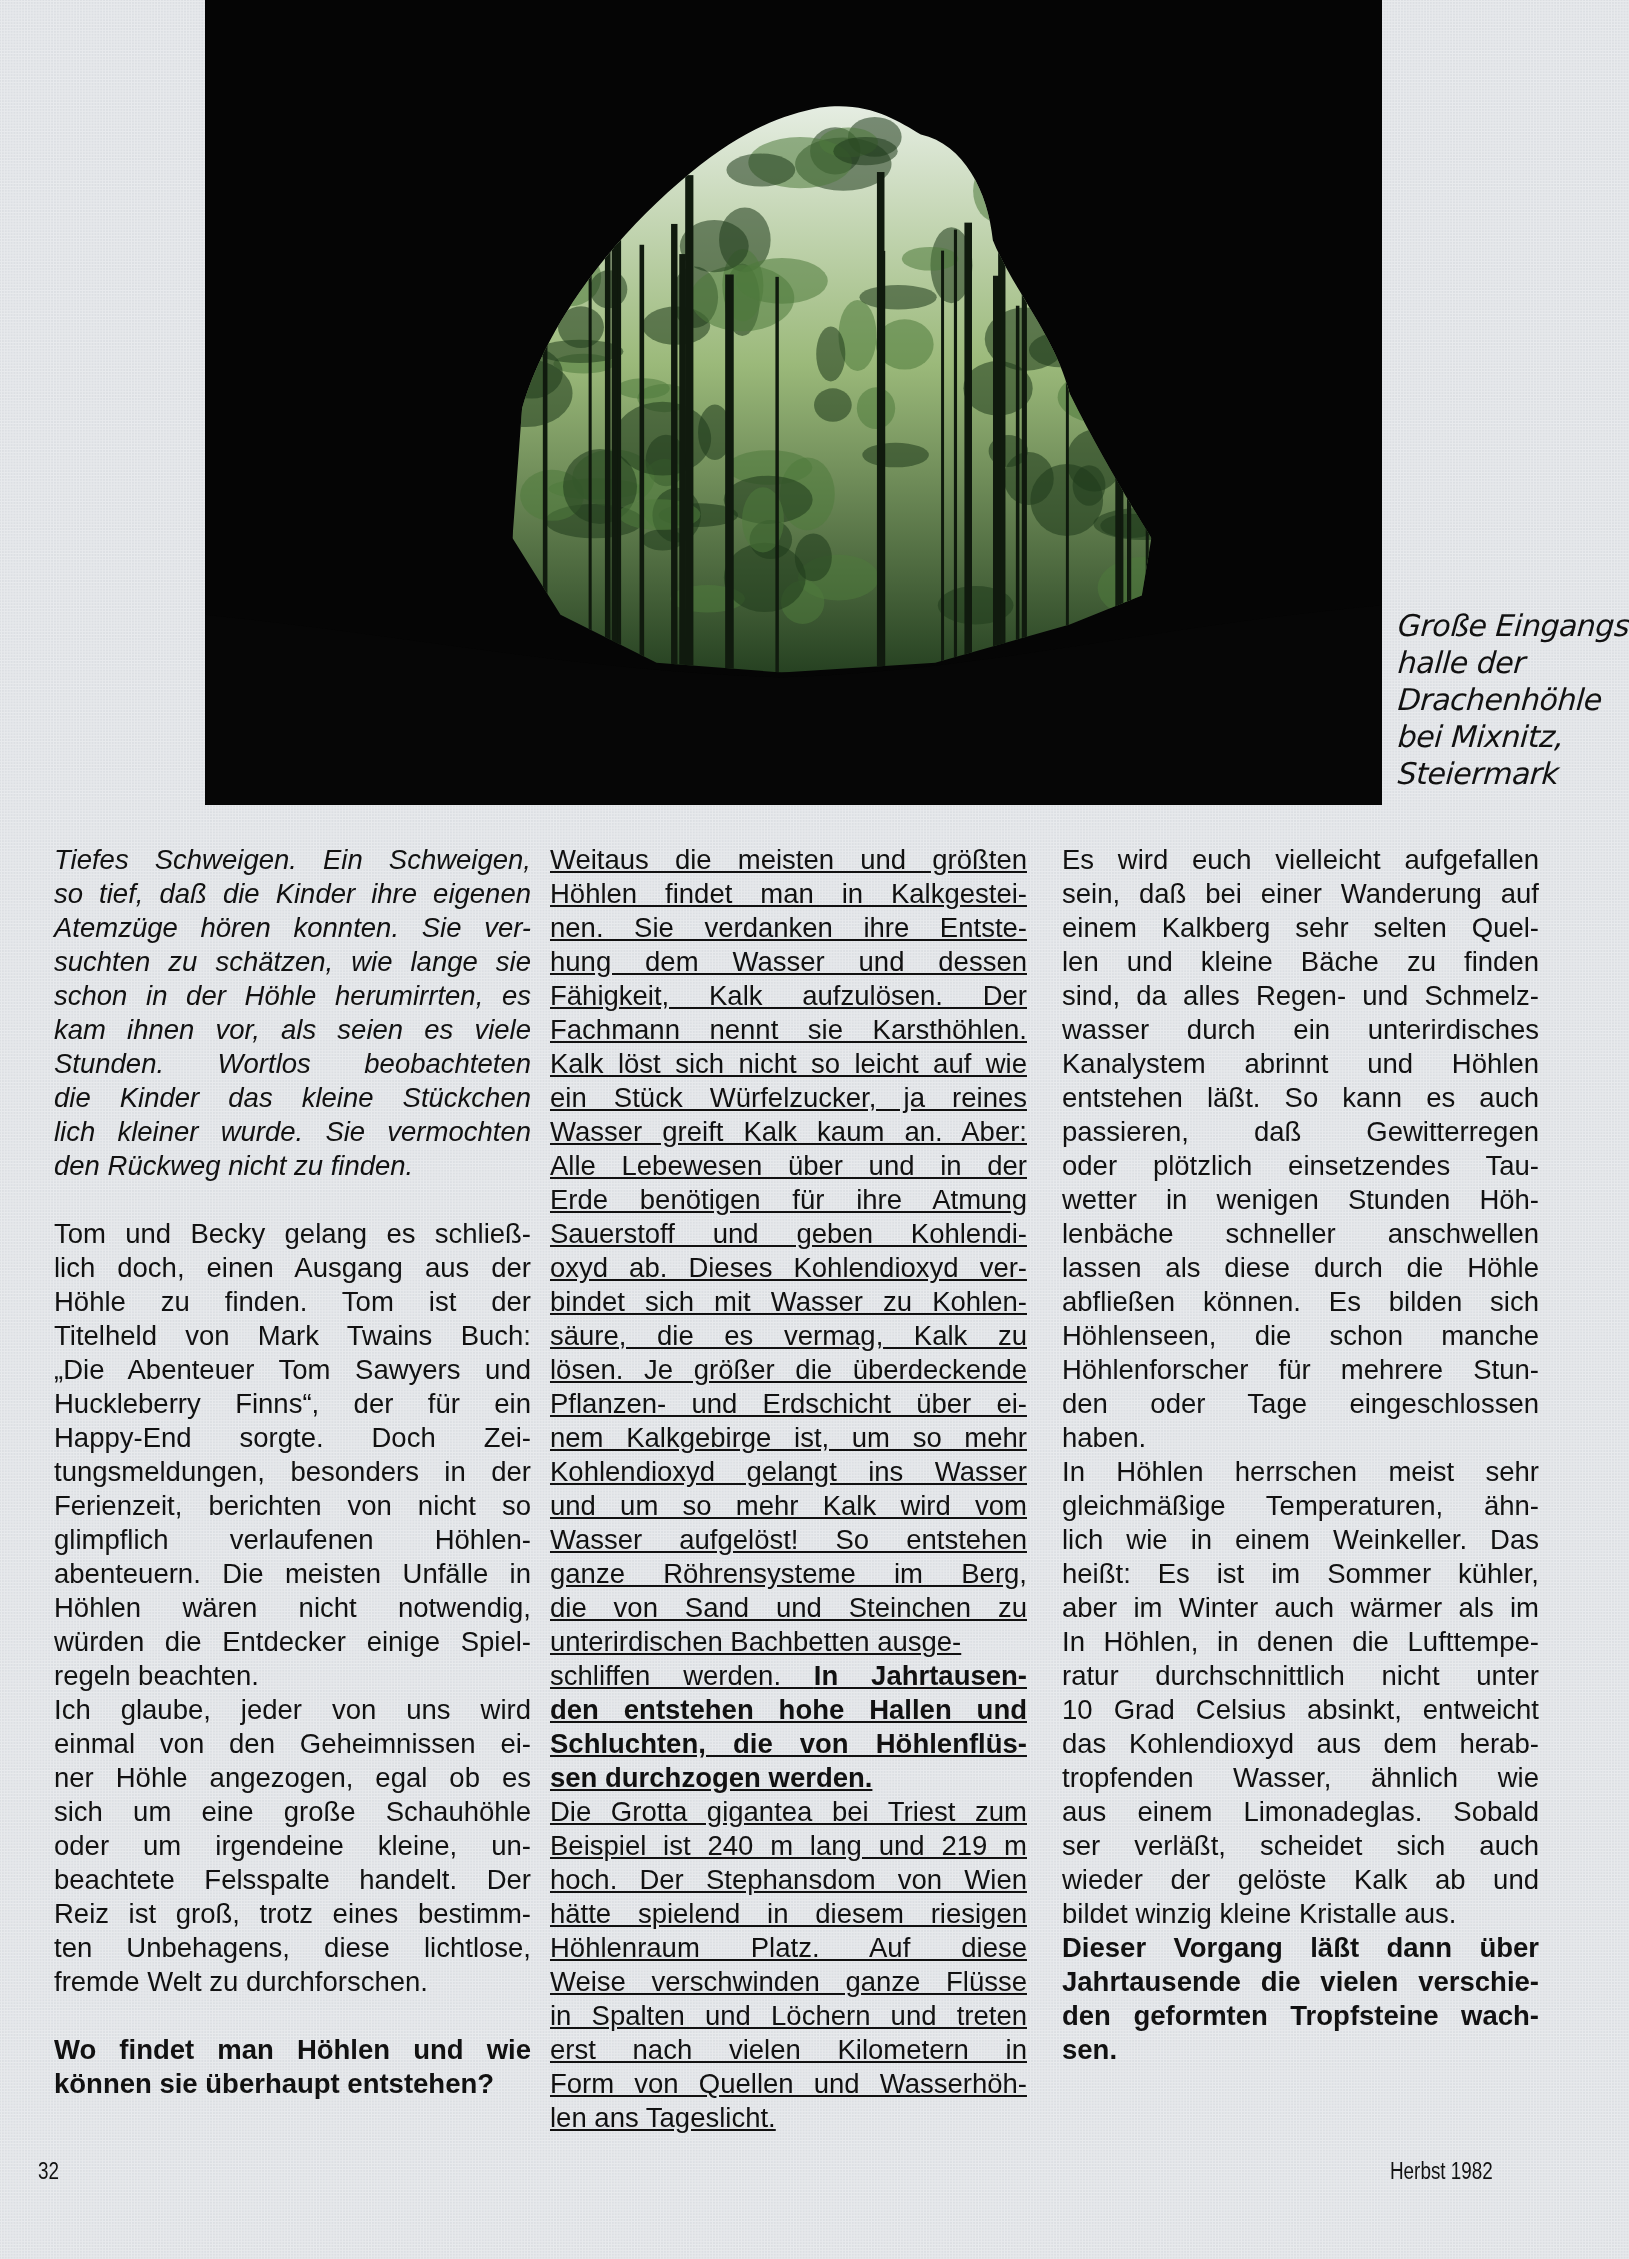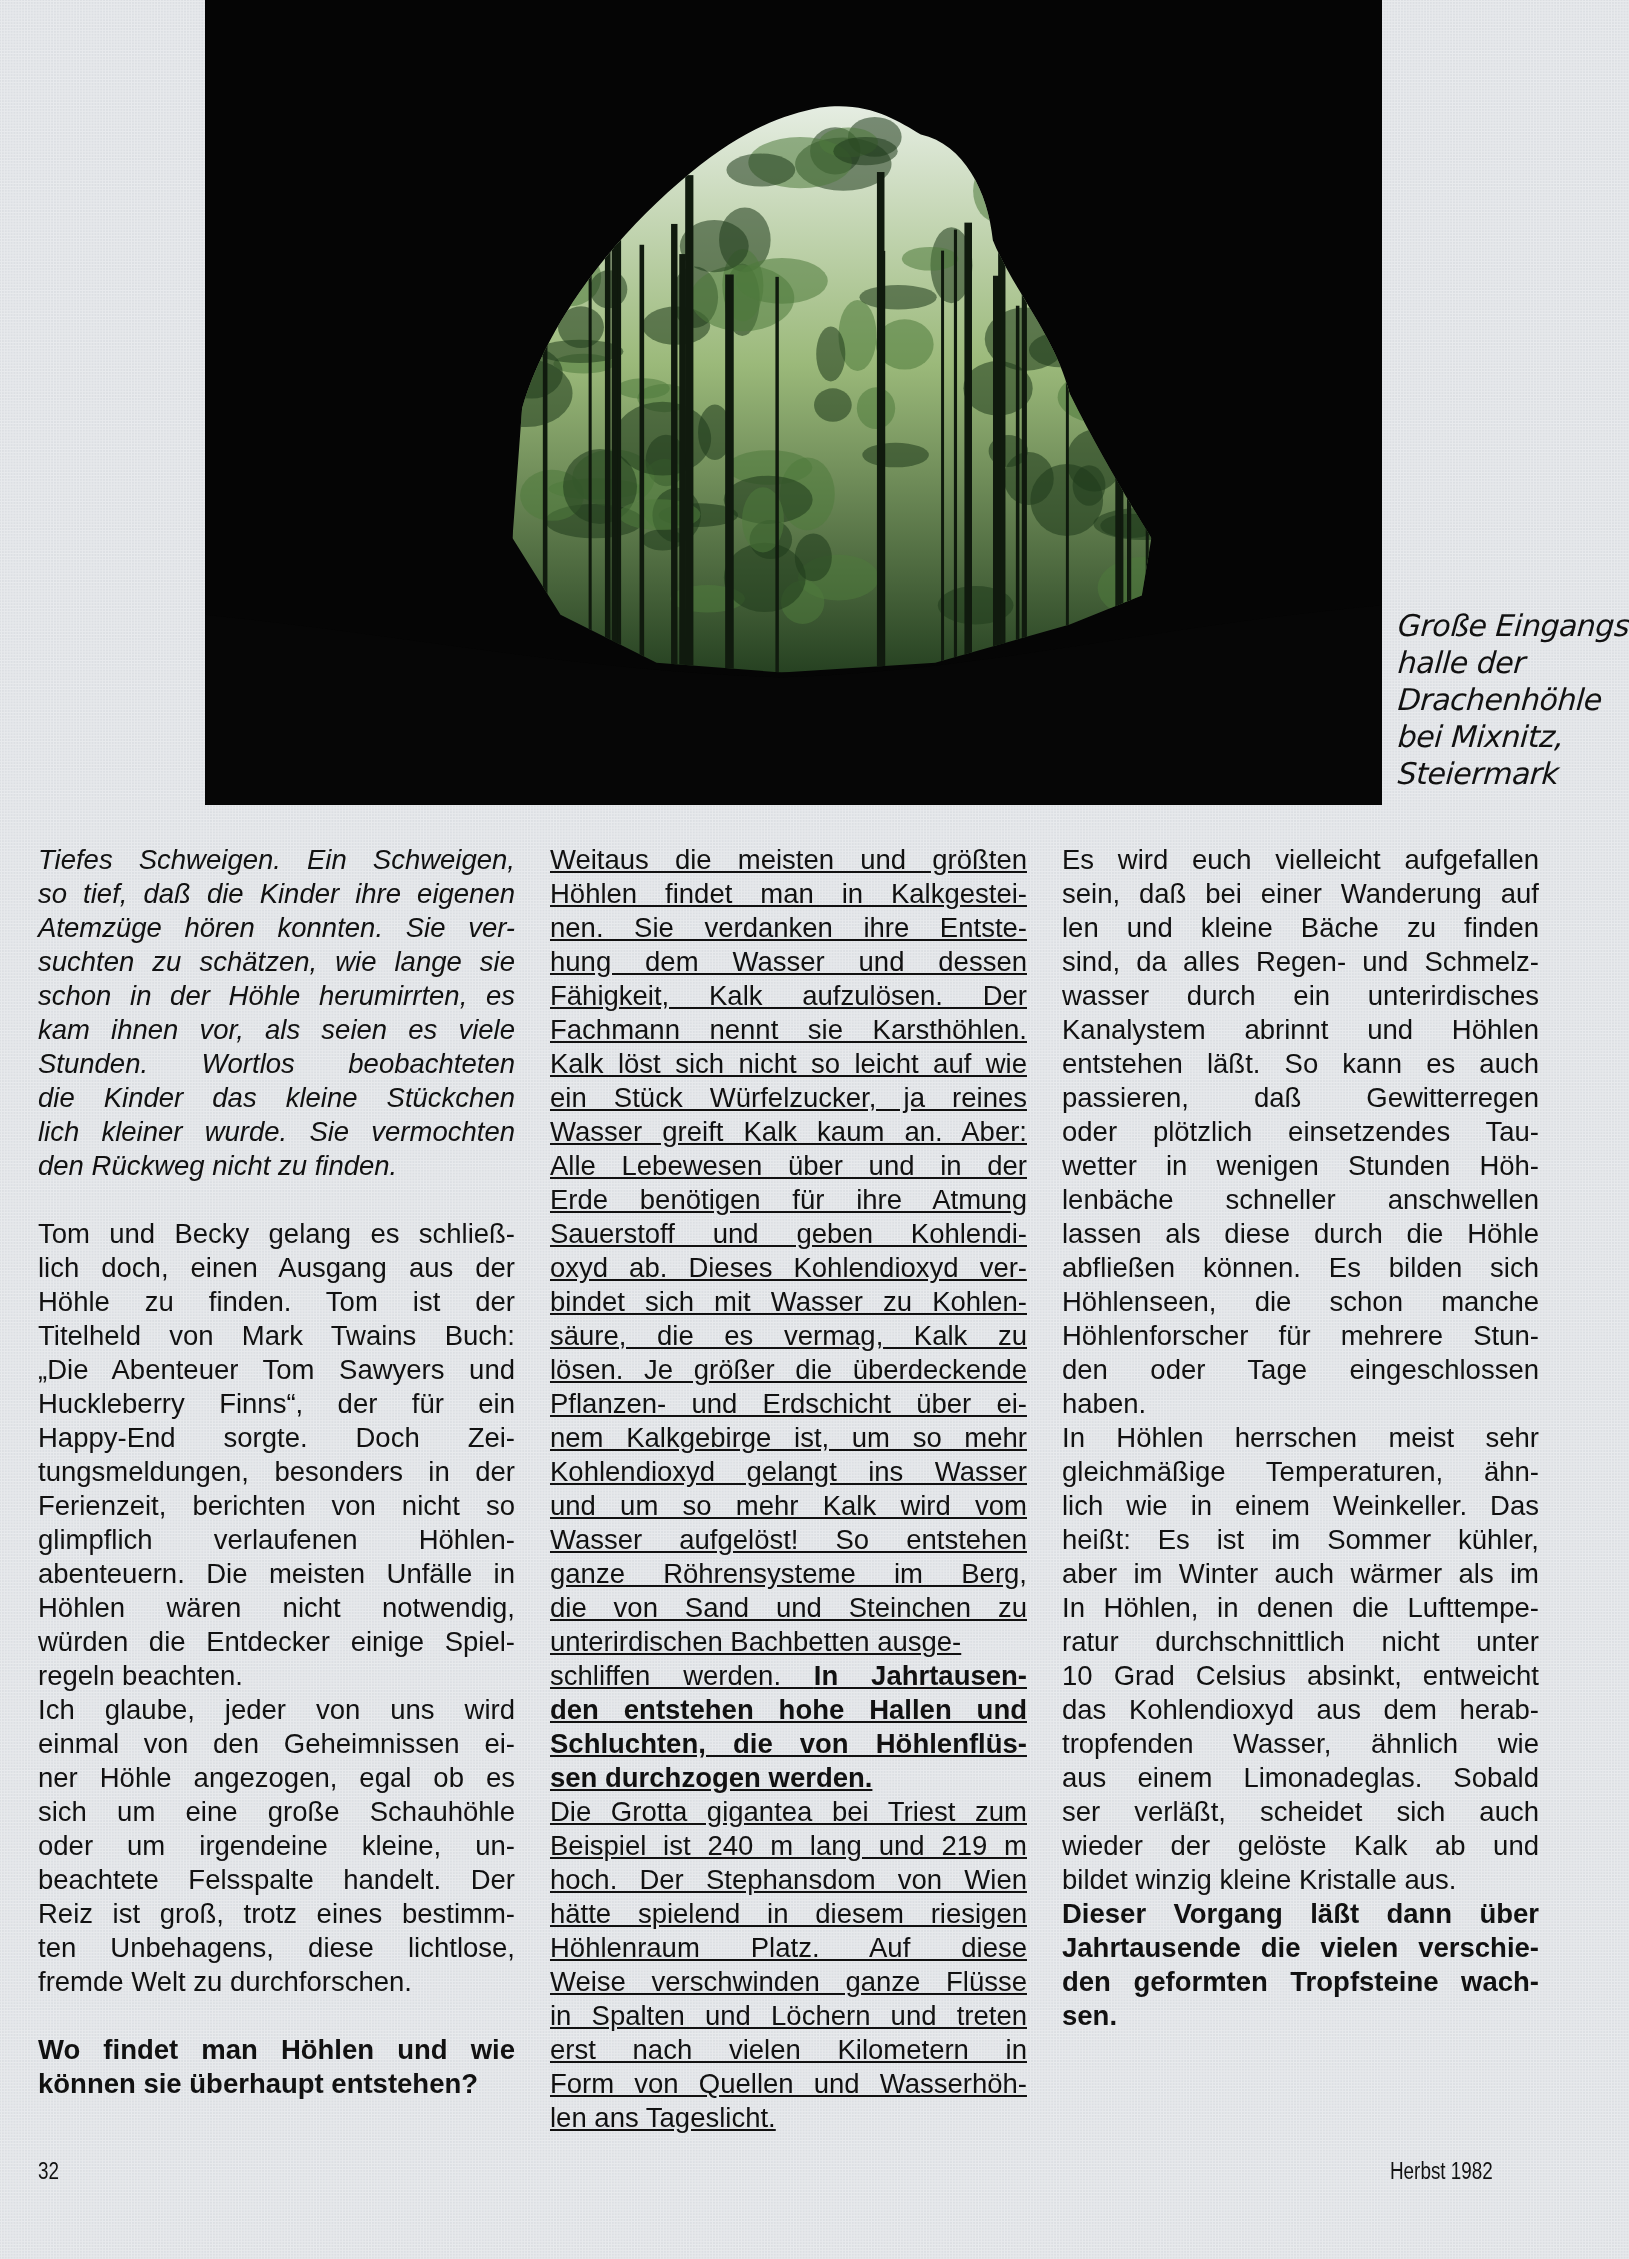--- a/index.html
+++ b/index.html
@@ -19,21 +19,21 @@
     .caption {
       position: absolute; left: 1398px; top: 607px; width: 221px;
       font-family: "DejaVu Sans", sans-serif; font-style: italic;
       font-size: 30px; line-height: 37px; color: #111; letter-spacing: -0.5px;
     }
     .caption .cline { display: block; white-space: nowrap; transform: skewX(-4deg); }
     .col {
       position: absolute; top: 843px; width: 477px;
       font-size: 27.5px; line-height: 34px;
     }
-    .col-1 { left: 38px; }
+    .col-1 { left: 54px; }
     .col-2 { left: 550px; text-decoration: underline; }
     .col-3 { left: 1062px; }
     .line {
       display: block; text-align: justify; text-align-last: justify;
       white-space: nowrap; height: 34px; overflow: visible;
     }
     .line.last { text-align-last: left; }
     .italic { font-style: italic; }
     .bold { font-weight: bold; }
     .gap { display: block; height: 34px; }
@@ -283,20 +283,21 @@
       <span class="line">in Spalten und Löchern und treten</span>
       <span class="line">erst nach vielen Kilometern in</span>
       <span class="line">Form von Quellen und Wasserhöh-</span>
       <span class="line last">len ans Tageslicht.</span>
     </div>
   </div>
 <div class="col col-3" id="col-2">
     <div>
       <span class="line">Es wird euch vielleicht aufgefallen</span>
       <span class="line">sein, daß bei einer Wanderung auf</span>
+      <span class="line">einem Kalkberg sehr selten Quel-</span>
       <span class="line">len und kleine Bäche zu finden</span>
       <span class="line">sind, da alles Regen- und Schmelz-</span>
       <span class="line">wasser durch ein unterirdisches</span>
       <span class="line">Kanalystem abrinnt und Höhlen</span>
       <span class="line">entstehen läßt. So kann es auch</span>
       <span class="line">passieren, daß Gewitterregen</span>
       <span class="line">oder plötzlich einsetzendes Tau-</span>
       <span class="line">wetter in wenigen Stunden Höh-</span>
       <span class="line">lenbäche schneller anschwellen</span>
       <span class="line">lassen als diese durch die Höhle</span>

